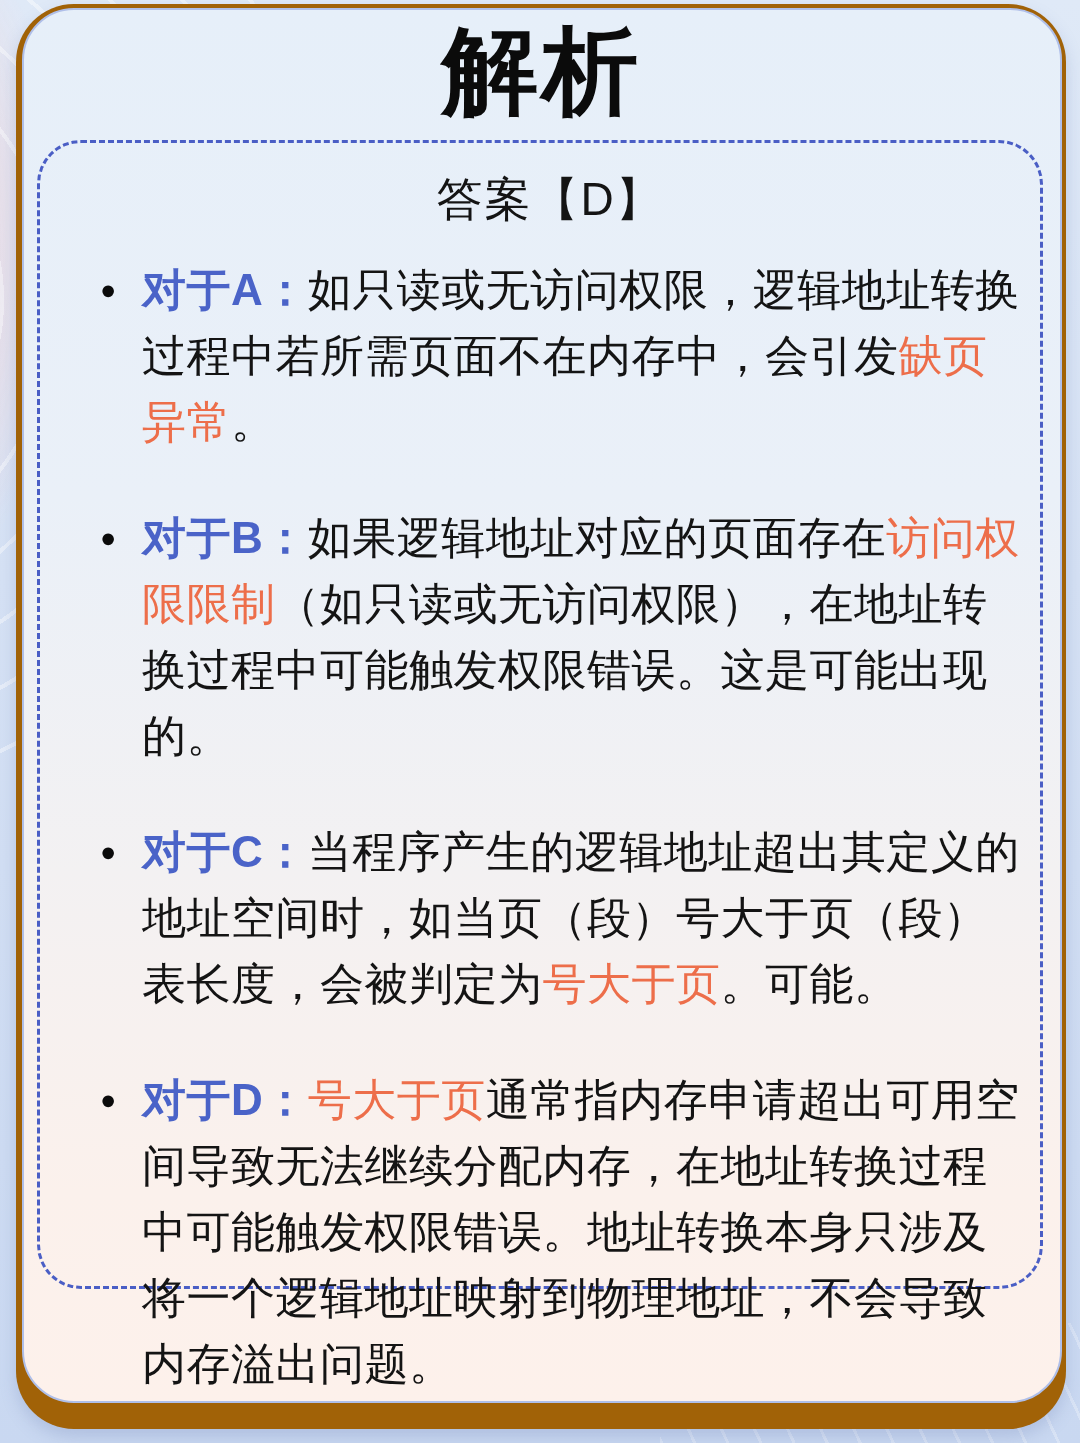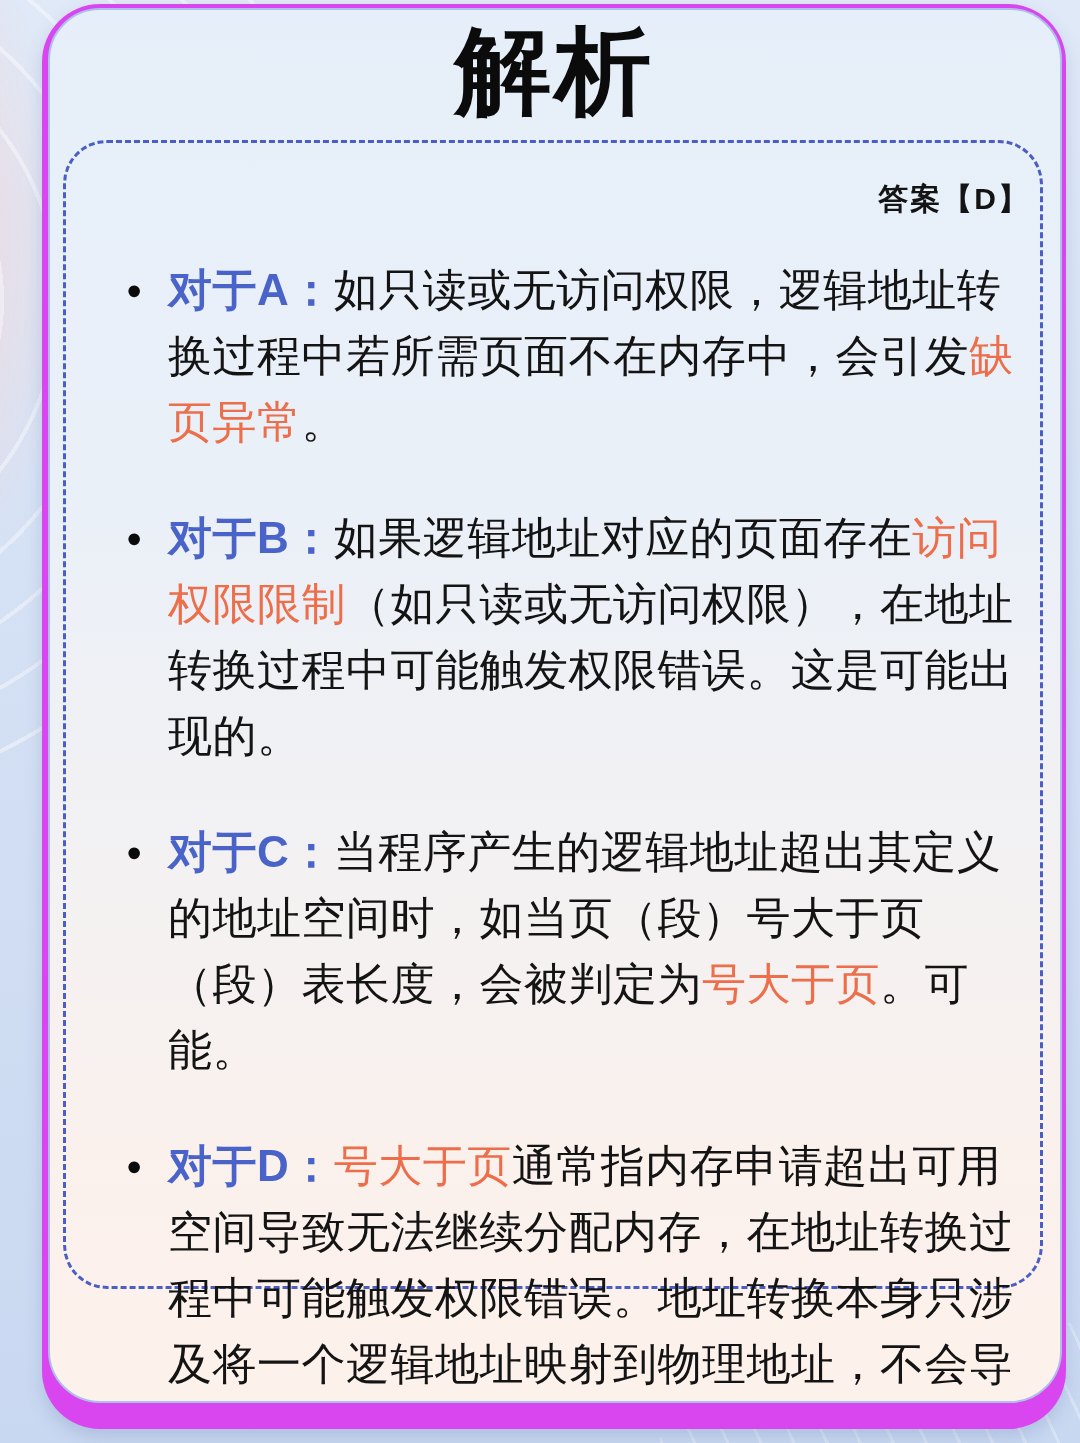--- a/index.html
+++ b/index.html
@@ -26,43 +26,42 @@
     border-radius:50%;
     opacity:0.9;
   }
   .bg-decor::after{
     content:"";position:absolute;right:0;bottom:0;width:420px;height:120px;
     background:repeating-linear-gradient(65deg,
       rgba(255,255,255,0.28) 0 3px, rgba(255,255,255,0) 3px 30px);
   }
   .card{
     position:absolute;left:16px;right:14px;top:4px;bottom:14px;
-    background:#d946ef;border-radius:58px;
+    background:#a16207;border-radius:58px;
     box-shadow:0 8px 16px rgba(110,130,180,0.28);
-    margin-left:26px;
   }
   .panel{
     position:absolute;left:6px;right:4px;top:4px;bottom:26px;
     border:2px solid #AFBFE9;border-radius:52px;
     background:linear-gradient(180deg,#E6EFF9 0%,#EAF0F8 35%,#F3F1F2 62%,#FBF1EC 85%,#FDF1EB 100%);
     overflow:hidden;
   }
   .page-title{
     margin-top:6px;text-align:center;
     font-size:96px;font-weight:900;color:#0B0B0B;
     letter-spacing:4px;line-height:1.15;
   }
   .answer-box{
     position:absolute;left:13px;right:17px;top:130px;height:1149px;
     border:3px dashed var(--dashed-border);
     border-radius:44px;
     padding:26px 10px 0 30px;
   }
   .answer-label{
-    text-align:right;font-size:30px;font-weight:700;color:var(--body-text);
+    text-align:center;font-size:46px;font-weight:400;color:var(--body-text);
     line-height:60px;letter-spacing:2px;
   }
   .explanation-list{margin-top:28px;list-style:none;}
   .explanation-item{display:flex;margin-bottom:50px;}
   .bullet-icon{
     flex:0 0 42px;margin-left:30px;
     font-size:27px;line-height:66px;color:#0B0B0B;
   }
   .item-text{
     flex:1;font-size:44px;line-height:66px;font-weight:500;

